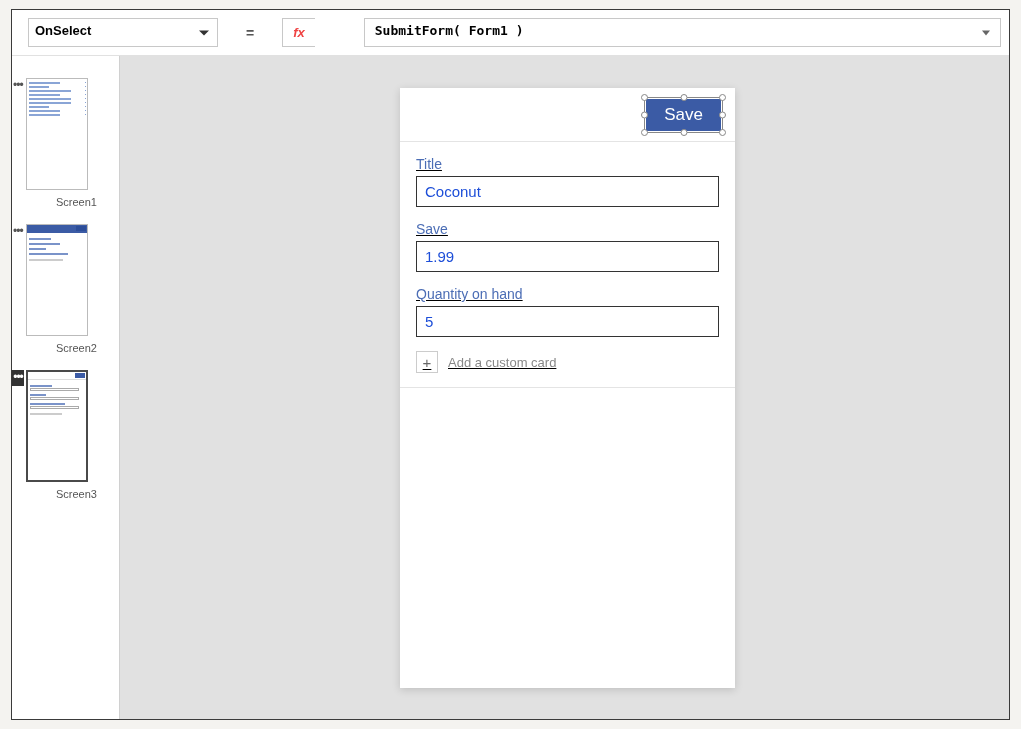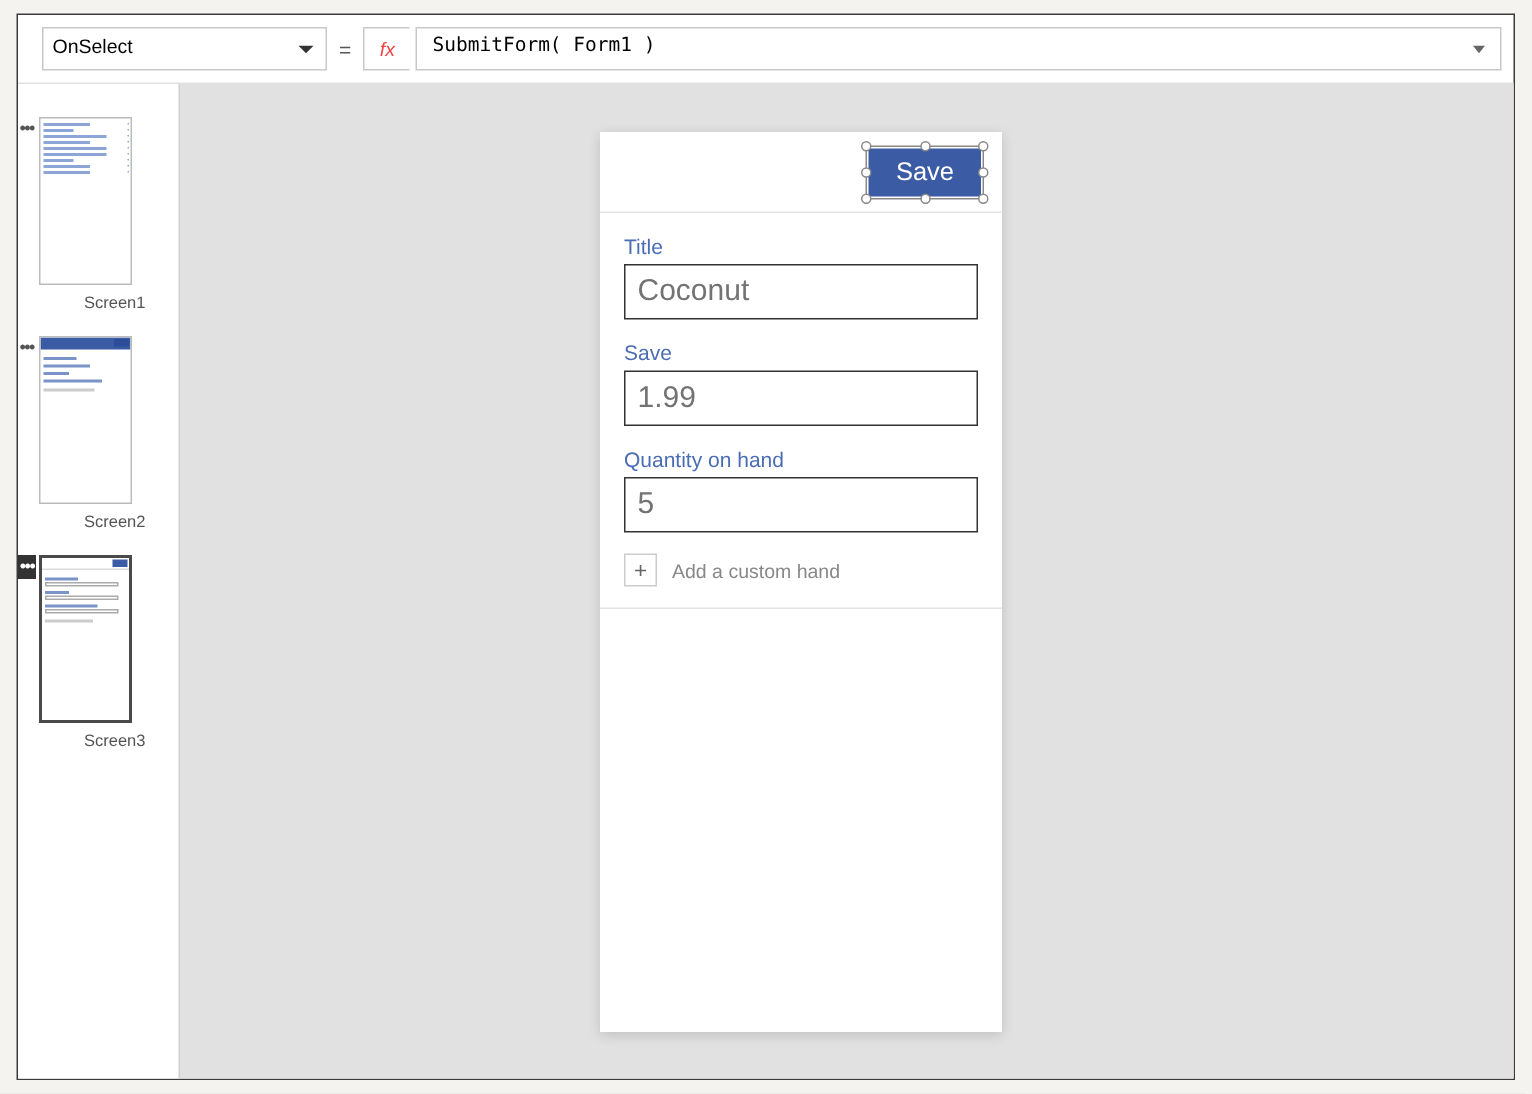--- a/index.html
+++ b/index.html
@@ -17,23 +17,24 @@
     width: 999px;
     height: 711px;
     background: #ffffff;
     border: 1px solid #3a3a3a;
   }
   
   .formula-row {
     display: flex;
     align-items: stretch;
     padding: 8px 8px 8px 16px;
-    gap: 4px;
+    gap: 24px;
     border-bottom: 1px solid #e1e1e1;
     height: 46px;
+    font-weight: bold;
   }
   .property-select {
     width: 190px;
     border: 1px solid #c8c8c8;
     background: #fff;
     font-size: 13px;
     padding: 4px 6px;
     position: relative;
   }
   .property-select::after {
@@ -65,20 +66,21 @@
     background: #fff;
   }
   .formula-input {
     flex: 1;
     border: 1px solid #c8c8c8;
     background: #fff;
     font-family: Consolas, monospace;
     font-size: 13px;
     padding: 4px 10px;
     position: relative;
+    margin-left: 25px;
   }
   .formula-chevron {
     position: absolute;
     right: 10px;
     top: 50%;
     transform: translateY(-50%);
     border-left: 4px solid transparent;
     border-right: 4px solid transparent;
     border-top: 5px solid #666;
   }
@@ -171,24 +173,25 @@
   
   .canvas-area {
     flex: 1;
     position: relative;
     background: #e1e1e1;
   }
   .device-preview {
     position: absolute;
     left: 280px;
     top: 32px;
-    width: 268px;
+    width: 335px;
     height: 600px;
     background: #fff;
     box-shadow: 0 2px 8px rgba(0,0,0,0.15);
+    text-decoration: underline;
   }
   .device-header {
     height: 54px;
     display: flex;
     justify-content: flex-end;
     align-items: center;
     padding-right: 14px;
     border-bottom: 1px solid #e4e4e4;
   }
   .save-button-wrap {
@@ -231,24 +234,24 @@
   }
   .field-block { margin-bottom: 14px; }
   .field-label {
     color: #4b6db5;
     font-size: 14px;
     margin-bottom: 4px;
   }
   .field-input {
     width: 100%;
     border: 1px solid #333;
-    font-size: 20px;
+    font-size: 15px;
     padding: 6px 8px;
     background: #fff;
-    color: #737373;
+    color: #1d4ed8;
   }
   .add-card-row {
     display: flex;
     align-items: center;
     gap: 10px;
     margin-top: 10px;
     margin-bottom: 6px;
   }
   .plus-box {
     width: 22px;
@@ -383,21 +386,21 @@
             <input class="field-input" value="1.99" style="">
           </div>
 
           <div class="field-block">
             <div class="field-label">Quantity on hand</div>
             <input class="field-input" value="5" style="">
           </div>
 
           <div class="add-card-row">
             <div class="plus-box">+</div>
-            <div class="add-card-text">Add a custom hand</div>
+            <div class="add-card-text">Add a custom card</div>
           </div>
 
         </div>
 
       </div>
     </div>
 
   </div>
 </div>
 

